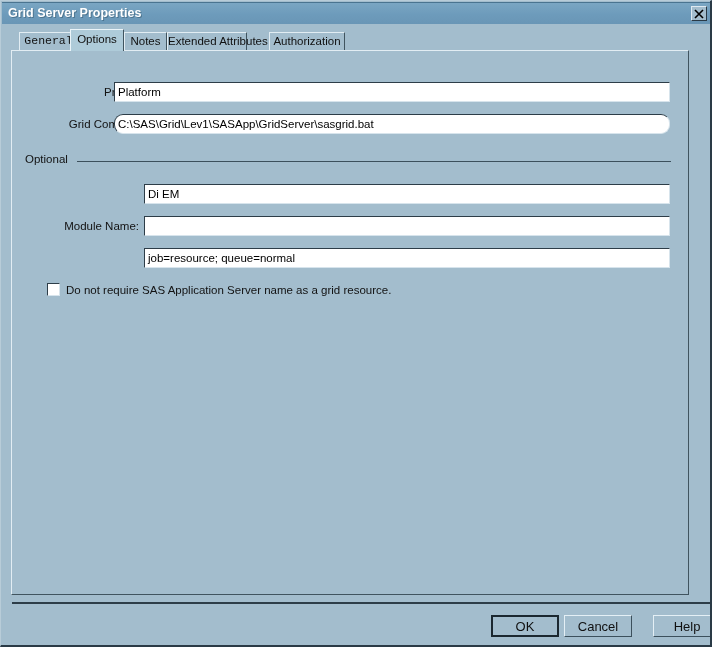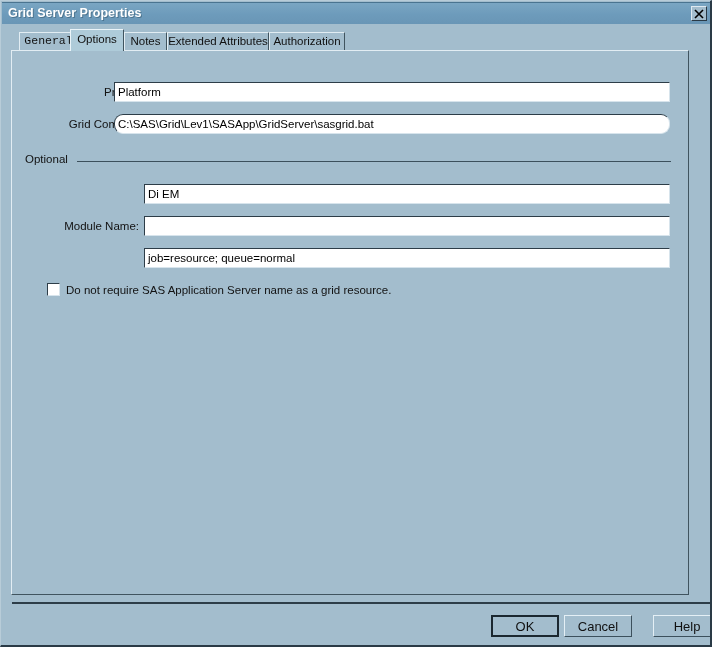--- a/index.html
+++ b/index.html
@@ -237,21 +237,21 @@
       <svg width="10" height="10" viewBox="0 0 10 10">
         <path d="M1 1 L9 9 M9 1 L1 9" stroke="#000000" stroke-width="1.6" fill="none"></path>
       </svg>
     </div>
   </div>
 
   <div id="tabstrip">
     <div class="tab" style="left:8px;   width:59px;font-family:Liberation Mono, monospace;">General</div>
     <div class="tab selected" style="left:59px;  width:54px;">Options</div>
     <div class="tab" style="left:113px; width:43px;">Notes</div>
-    <div class="tab" style="left:156px; width:102px;">Extended Attributes</div>
+    <div class="tab" style="left:156px; width:80px;">Extended Attributes</div>
     <div class="tab" style="left:258px; width:76px;">Authorization</div>
   </div>
 
   <div id="panel">
 
     <div class="flabel" style="left:20px;  top:31px; width:118px;">Provider:</div>
     <div class="field" style="left:102px; top:31px; width:556px;" title="Platform">Platform</div>
 
     <div class="flabel" style="left:12px;  top:63px; width:126px;">Grid Command:</div>
     <div class="field" style="left:102px; top:63px; width:556px;border-radius:9px;" title="C:\SAS\Grid\Lev1\SASApp\GridServer\sasgrid.bat">C:\SAS\Grid\Lev1\SASApp\GridServer\sasgrid.bat</div>

